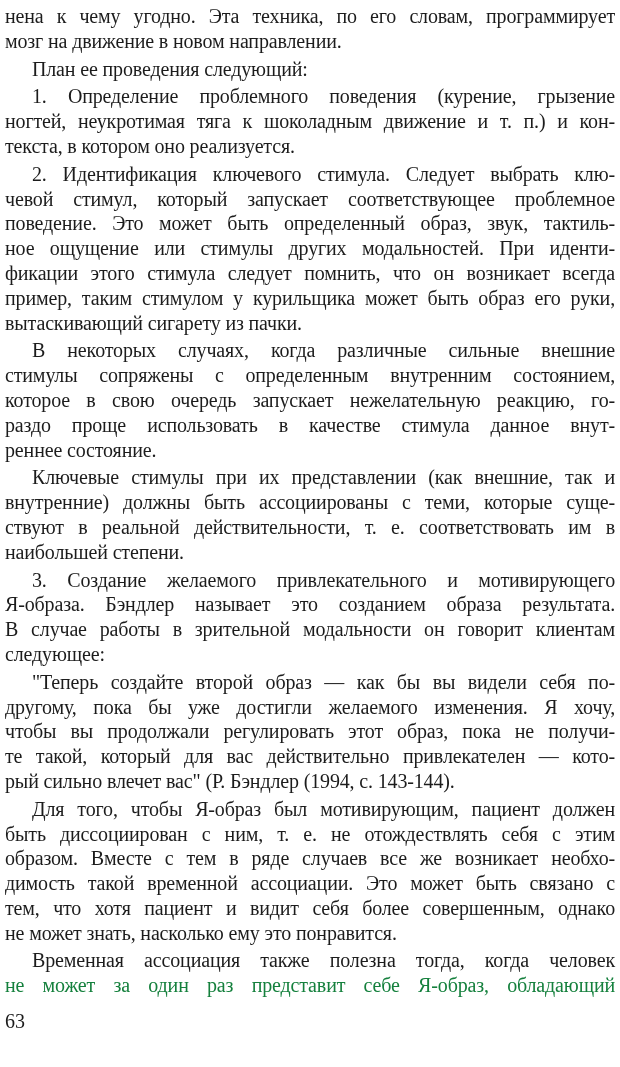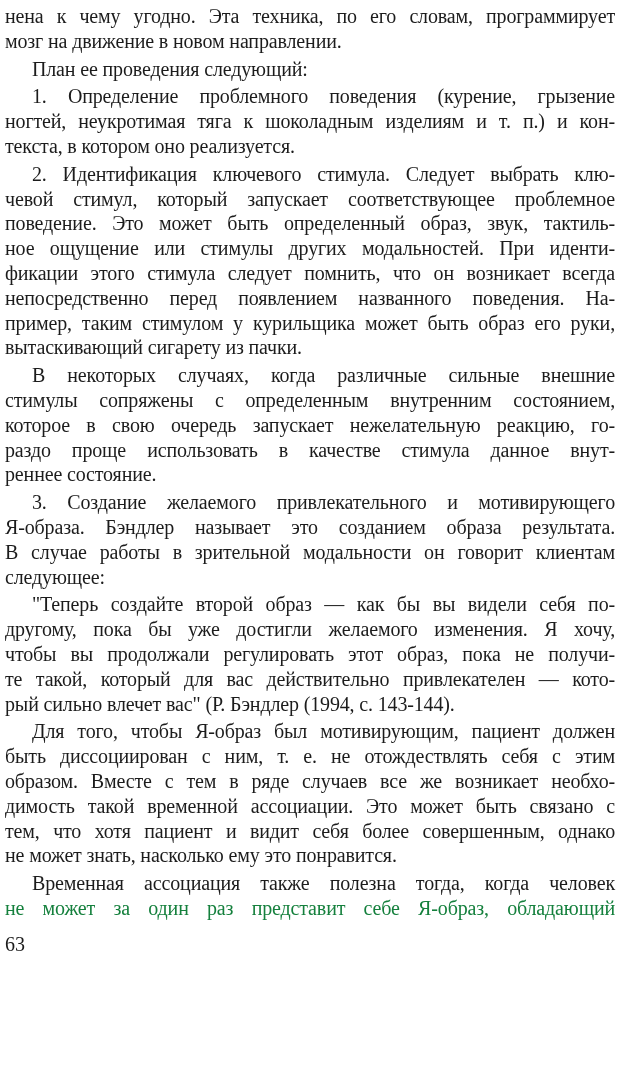--- a/index.html
+++ b/index.html
@@ -55,39 +55,44 @@
   <div class="page-text">
       <div class="paragraph">
         <div class="text-line just" style="color: rgb(28, 28, 28);">нена к чему угодно. Эта техника, по его словам, программирует</div>
         <div class="text-line" style="color: rgb(28, 28, 28);">мозг на движение в новом направлении.</div>
       </div>
       <div class="paragraph">
         <div class="text-line indent" style="color: rgb(28, 28, 28);">План ее проведения следующий:</div>
       </div>
       <div class="paragraph">
         <div class="text-line just indent" style="color: rgb(28, 28, 28);">1. Определение проблемного поведения (курение, грызение</div>
-        <div class="text-line just" style="color: rgb(28, 28, 28);">ногтей, неукротимая тяга к шоколадным изделиям и т. п.) и кон-</div>
+        <div class="text-line just" style="color: rgb(28, 28, 28);">ногтей, неукротимая тяга к шоколадным движение и т. п.) и кон-</div>
         <div class="text-line" style="color: rgb(28, 28, 28);">текста, в котором оно реализуется.</div>
       </div>
       <div class="paragraph">
         <div class="text-line just indent" style="color: rgb(28, 28, 28);">2. Идентификация ключевого стимула. Следует выбрать клю-</div>
         <div class="text-line just" style="color: rgb(28, 28, 28);">чевой стимул, который запускает соответствующее проблемное</div>
         <div class="text-line just" style="color: rgb(28, 28, 28);">поведение. Это может быть определенный образ, звук, тактиль-</div>
         <div class="text-line just" style="color: rgb(28, 28, 28);">ное ощущение или стимулы других модальностей. При иденти-</div>
         <div class="text-line just" style="color: rgb(28, 28, 28);">фикации этого стимула следует помнить, что он возникает всегда</div>
-        <div class="text-line just" style="color: rgb(28, 28, 28);">непосредственно перед появлением названного поведения. На-</div>
         <div class="text-line just" style="color: rgb(28, 28, 28);">пример, таким стимулом у курильщика может быть образ его руки,</div>
         <div class="text-line" style="color: rgb(28, 28, 28);">вытаскивающий сигарету из пачки.</div>
       </div>
       <div class="paragraph">
         <div class="text-line just indent" style="color: rgb(28, 28, 28);">В некоторых случаях, когда различные сильные внешние</div>
         <div class="text-line just" style="color: rgb(28, 28, 28);">стимулы сопряжены с определенным внутренним состоянием,</div>
         <div class="text-line just" style="color: rgb(28, 28, 28);">которое в свою очередь запускает нежелательную реакцию, го-</div>
         <div class="text-line just" style="color: rgb(28, 28, 28);">раздо проще использовать в качестве стимула данное внут-</div>
         <div class="text-line" style="color: rgb(28, 28, 28);">реннее состояние.</div>
+      </div>
+      <div class="paragraph">
+        <div class="text-line just indent" style="color: rgb(28, 28, 28);">Ключевые стимулы при их представлении (как внешние, так и</div>
+        <div class="text-line just" style="color: rgb(28, 28, 28);">внутренние) должны быть ассоциированы с теми, которые суще-</div>
+        <div class="text-line just" style="color: rgb(28, 28, 28);">ствуют в реальной действительности, т. е. соответствовать им в</div>
+        <div class="text-line" style="color: rgb(28, 28, 28);">наибольшей степени.</div>
       </div>
       <div class="paragraph">
         <div class="text-line just indent" style="color: rgb(28, 28, 28);">3. Создание желаемого привлекательного и мотивирующего</div>
         <div class="text-line just" style="color: rgb(28, 28, 28);">Я-образа. Бэндлер называет это созданием образа результата.</div>
         <div class="text-line just" style="color: rgb(28, 28, 28);">В случае работы в зрительной модальности он говорит клиентам</div>
         <div class="text-line" style="color: rgb(28, 28, 28);">следующее:</div>
       </div>
       <div class="paragraph">
         <div class="text-line just indent" style="color: rgb(28, 28, 28);">"Теперь создайте второй образ — как бы вы видели себя по-</div>
         <div class="text-line just" style="color: rgb(28, 28, 28);">другому, пока бы уже достигли желаемого изменения. Я хочу,</div>

